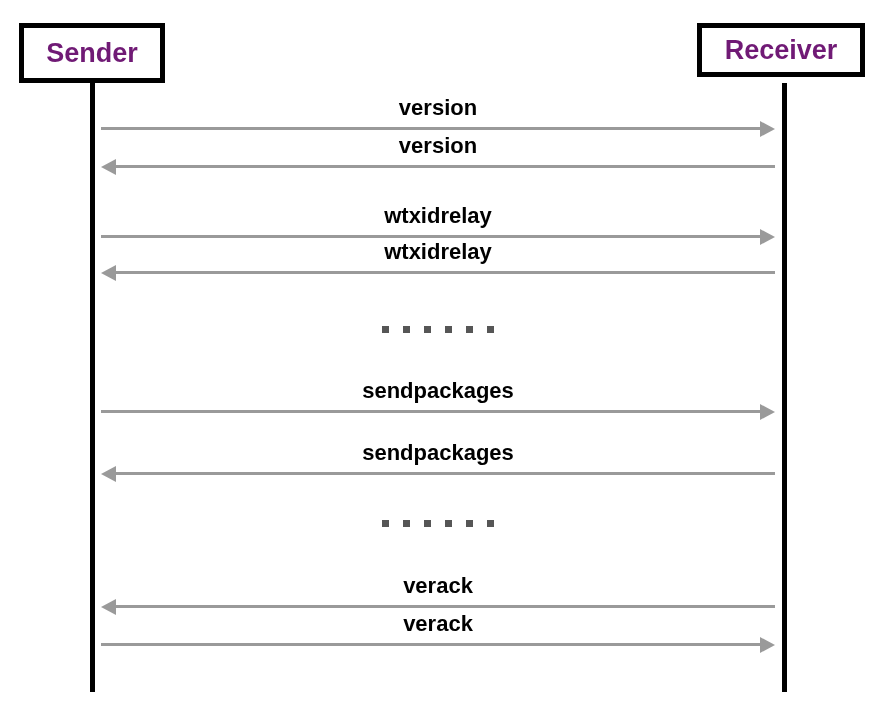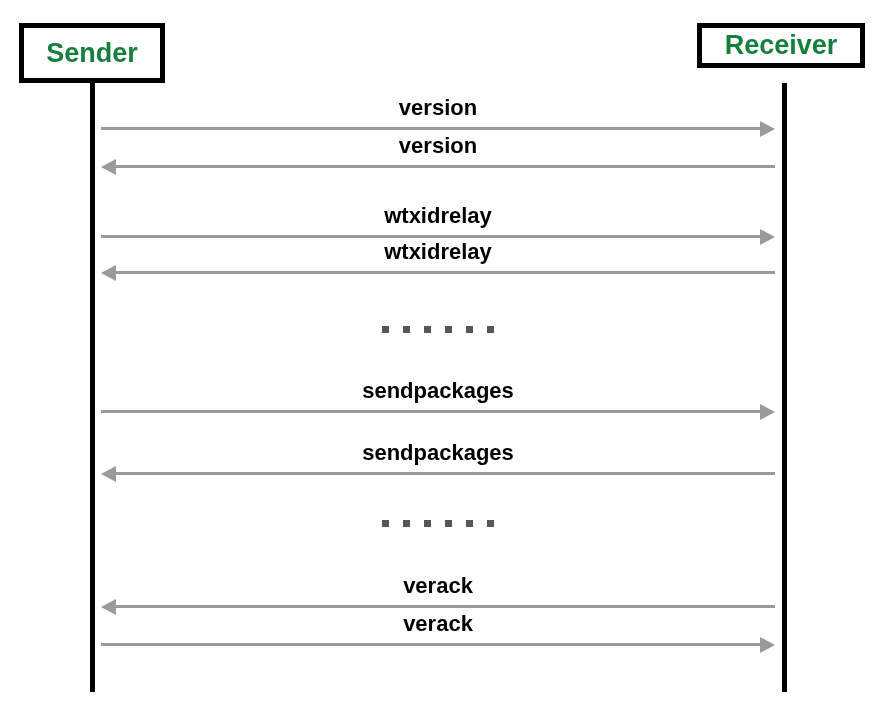--- a/index.html
+++ b/index.html
@@ -22,21 +22,21 @@
     box-sizing: border-box;
     background: #ffffff;
     border: 5px solid #000000;
     display: flex;
     align-items: center;
     justify-content: center;
   }
   .participant-label {
     font-size: 27px;
     font-weight: bold;
-    color: #15803d;
+    color: #701a75;
     letter-spacing: 0px;
     line-height: 1;
     white-space: nowrap;
   }
 
   
   .lifeline {
     position: absolute;
     width: 5px;
     background: #000000;
@@ -99,21 +99,21 @@
 
 <div id="canvas" style="width: 888px; height: 708px; background: rgb(255, 255, 255);">
 
   <div class="lifeline" id="lifeline-sender" style="left: 90px; top: 83px; height: 609px; background: rgb(0, 0, 0);"></div>
   <div class="lifeline" id="lifeline-receiver" style="left: 782px; top: 83px; height: 609px; background: rgb(0, 0, 0);"></div>
 
   <div class="participant-box" id="box-sender" style="left: 19px; top: 23px; width: 146px; height: 60px; border-color: rgb(0, 0, 0);">
     <span class="participant-label">Sender</span>
   </div>
 
-  <div class="participant-box" id="box-receiver" style="left: 697px; top: 23px; width: 168px; height: 45px; border-color: rgb(0, 0, 0);">
+  <div class="participant-box" id="box-receiver" style="left: 697px; top: 23px; width: 168px; height: 54px; border-color: rgb(0, 0, 0);">
     <span class="participant-label">Receiver</span>
   </div>
 
   <div id="messages-layer">
       <div class="msg" style="left: 0px; top: 127px;">
         <div class="msg-line" style="left: 101px; width: 659px; background: rgb(154, 154, 154);"></div>
         <div class="msg-head right" style="top: -6px; left: 760px; border-left-color: rgb(154, 154, 154);"></div>
         <div class="msg-label" style="left: 438px; top: -30px; color: rgb(0, 0, 0);">version</div>
       </div>
       <div class="msg" style="left: 0px; top: 165px;">

